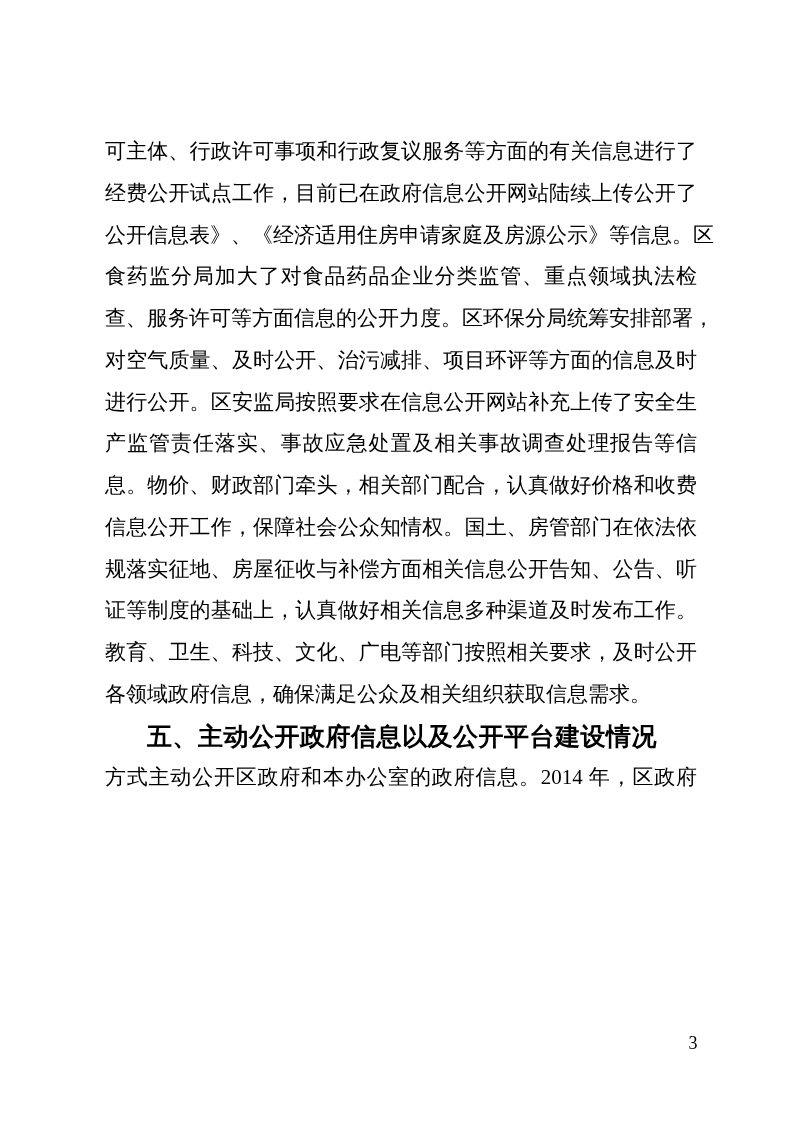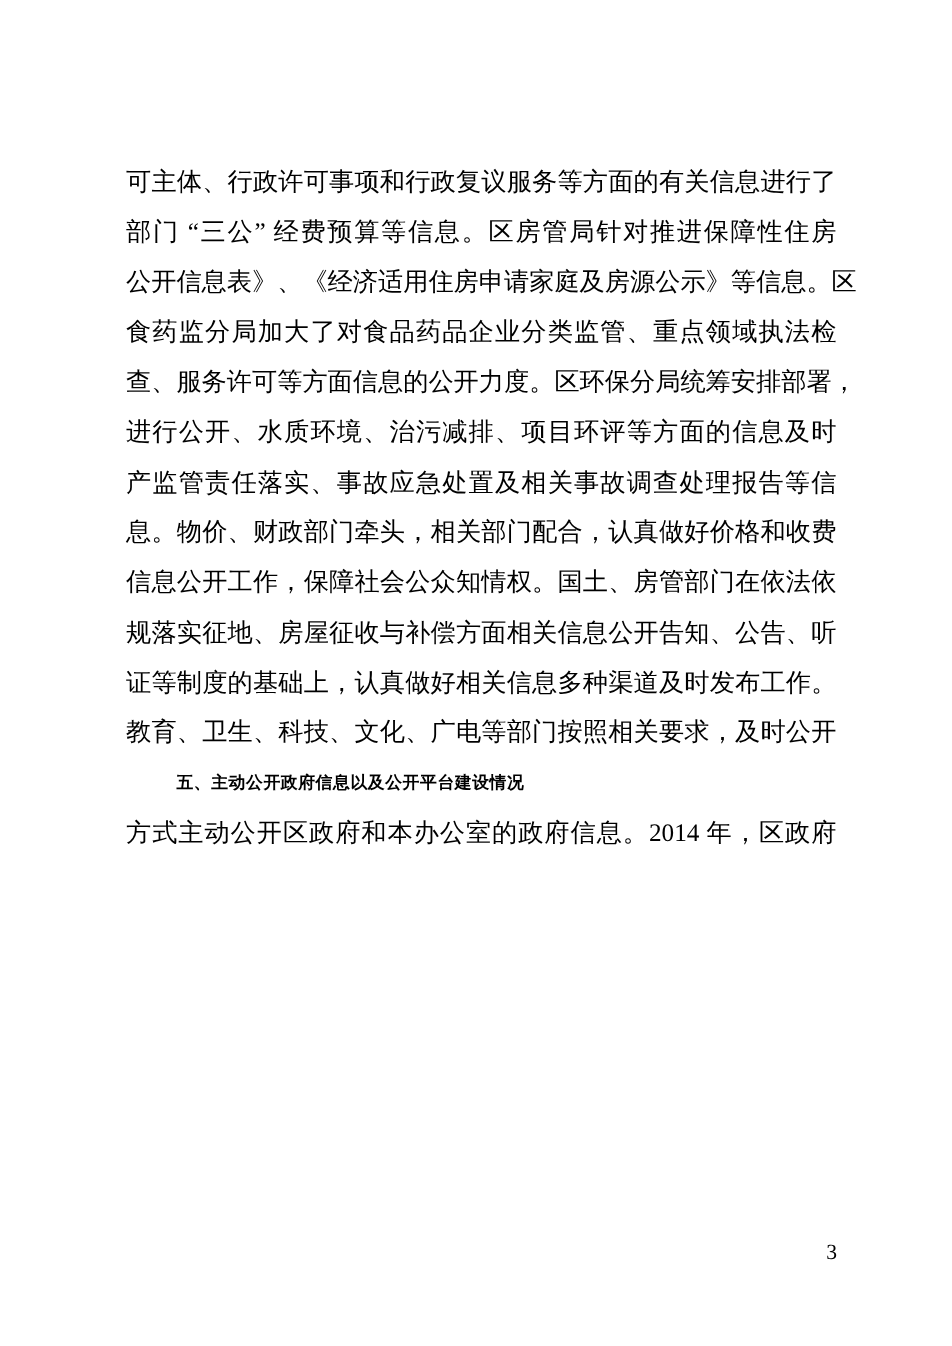--- a/index.html
+++ b/index.html
@@ -34,21 +34,21 @@
     overflow: visible;
   }
   .line.no-stretch {
     text-align: left;
     text-align-last: left;
     white-space: normal;
   }
   .line.heading {
     font-family: "Liberation Sans", "DejaVu Sans", sans-serif;
     font-weight: 700;
-    font-size: 14px;
+    font-size: 25px;
     letter-spacing: 0.5px;
     padding-left: 42px;
     text-align: right;
     text-align-last: left;
   }
   .line.indent {
     padding-left: 42px;
   }
   .page-number {
     position: absolute;
@@ -62,28 +62,30 @@
     font-family: "Liberation Serif", "DejaVu Serif", serif;
     color: #000000;
   }
 </style>
 </head>
 <body>
 
 <div class="page">
   <div class="content">
     <div class="line">可主体、行政许可事项和行政复议服务等方面的有关信息进行了</div>
-    <div class="line">部门 “三公” 经费预算等信息。区房管局针对推进保障性住房</div>
+    <div class="line">经费公开试点工作，目前已在政府信息公开网站陆续上传公开了</div>
     <div class="line">公开信息表》、《经济适用住房申请家庭及房源公示》等信息。区</div>
     <div class="line">食药监分局加大了对食品药品企业分类监管、重点领域执法检</div>
     <div class="line">查、服务许可等方面信息的公开力度。区环保分局统筹安排部署，</div>
-    <div class="line">进行公开、水质环境、治污减排、项目环评等方面的信息及时</div>
+    <div class="line">对空气质量、及时公开、治污减排、项目环评等方面的信息及时</div>
+    <div class="line">进行公开。区安监局按照要求在信息公开网站补充上传了安全生</div>
     <div class="line">产监管责任落实、事故应急处置及相关事故调查处理报告等信</div>
     <div class="line">息。物价、财政部门牵头，相关部门配合，认真做好价格和收费</div>
     <div class="line">信息公开工作，保障社会公众知情权。国土、房管部门在依法依</div>
     <div class="line">规落实征地、房屋征收与补偿方面相关信息公开告知、公告、听</div>
     <div class="line">证等制度的基础上，认真做好相关信息多种渠道及时发布工作。</div>
     <div class="line">教育、卫生、科技、文化、广电等部门按照相关要求，及时公开</div>
+    <div class="line no-stretch">各领域政府信息，确保满足公众及相关组织获取信息需求。</div>
     <div class="line heading">五、主动公开政府信息以及公开平台建设情况</div>
     <div class="line">方式主动公开区政府和本办公室的政府信息。2014 年，区政府</div>
   </div>
   <div class="page-number">3</div>
 </div>
 
 </body></html>

